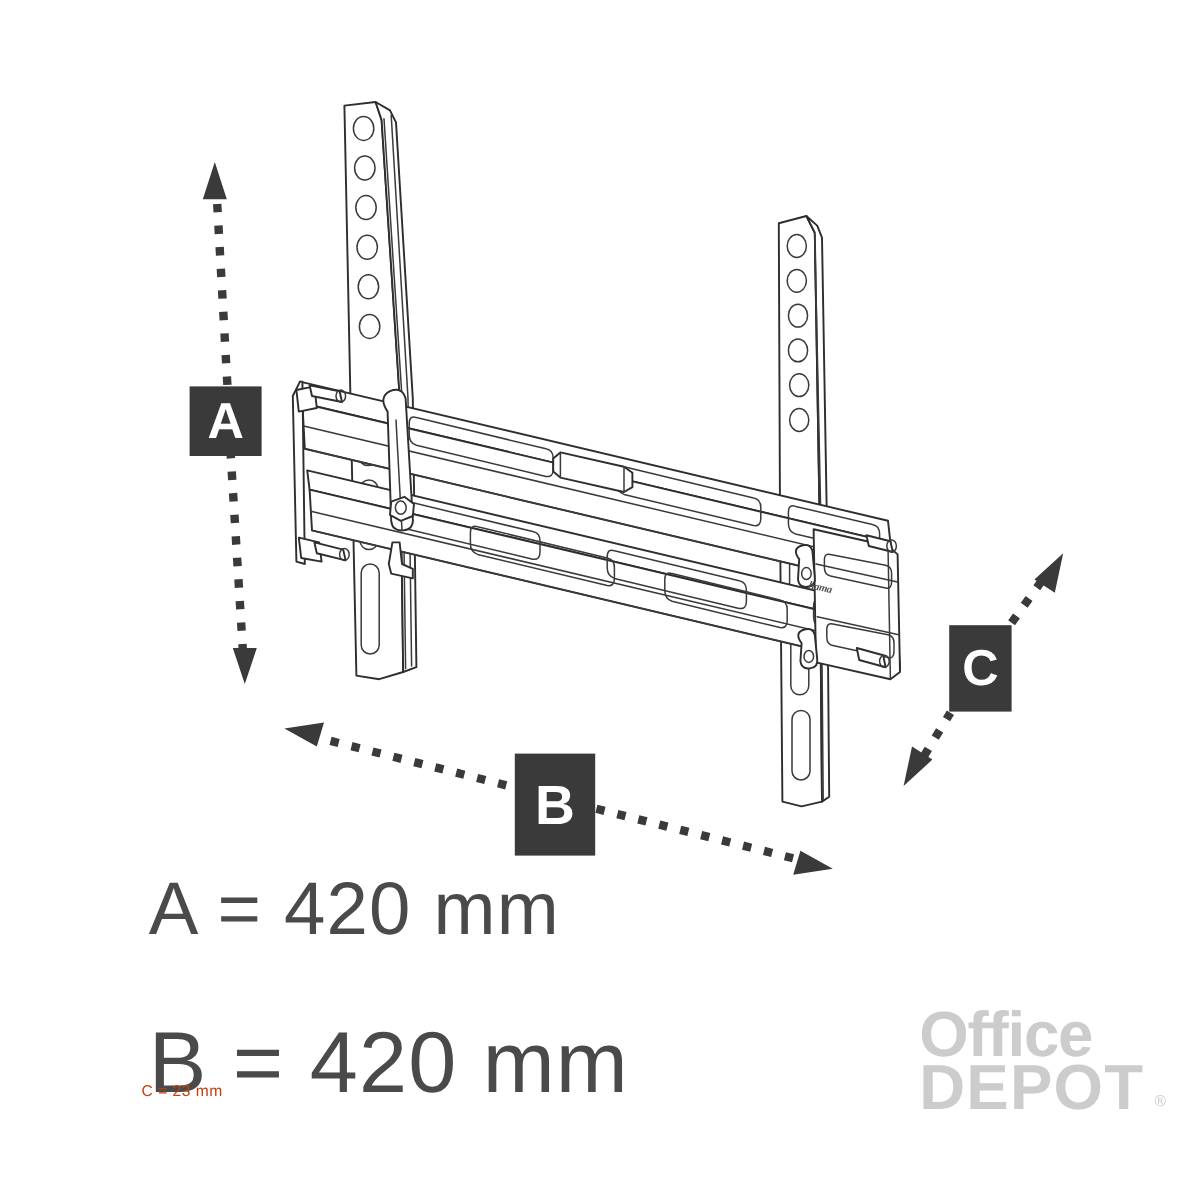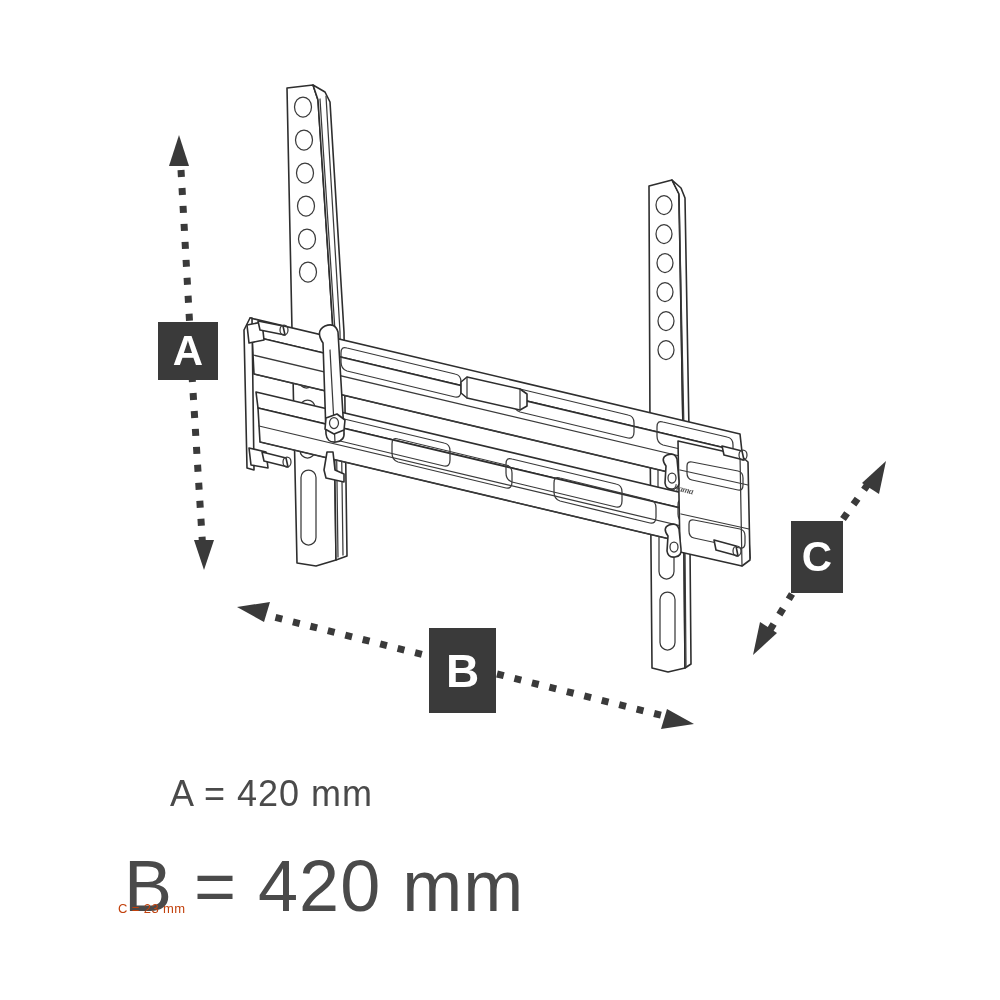--- a/index.html
+++ b/index.html
@@ -68,21 +68,21 @@
   #label-b { left: 429px; top: 628px; width: 67px; height: 85px; font-size: 46px; }
   #label-c { left: 791px; top: 521px; width: 52px; height: 72px; font-size: 42px; }
 
   .spec {
     position: absolute;
     color: #4a4a4a;
     font-family: "Liberation Sans", sans-serif;
     font-weight: 400;
     white-space: nowrap;
   }
-  #spec-a { left: 124px; top: 773px; font-size: 36px; letter-spacing: 1px; margin-left: 46px; }
+  #spec-a { left: 124px; top: 722px; font-size: 62px; letter-spacing: 1px; }
   #spec-b { left: 124px; top: 845px; font-size: 72px; letter-spacing: 1px; }
   #spec-c { left: 118px; top: 901px; font-size: 13px; color: #c2410c; letter-spacing: 0.4px; }
 
   #brand {
     position: absolute;
     left: 766px;
     top: 836px;
     width: 214px;
     height: 96px;
     color: #cccccc;
@@ -292,14 +292,19 @@
   <div class="label-box" id="label-a">A</div>
   <div class="label-box" id="label-b">B</div>
   <div class="label-box" id="label-c">C</div>
 
   <div class="spec" id="spec-a">A = 420 mm</div>
   <div class="spec" id="spec-b">B = 420 mm</div>
   <div class="spec" id="spec-c">C = 23 mm</div>
 
   <div class="hama-mark">hama</div>
 
+  <div id="brand">
+    <div class="b-line1">Office</div>
+    <div class="b-line2">DEPOT</div>
+    <div class="b-reg">®</div>
+  </div>
 
 </div>
 
 </body></html>

